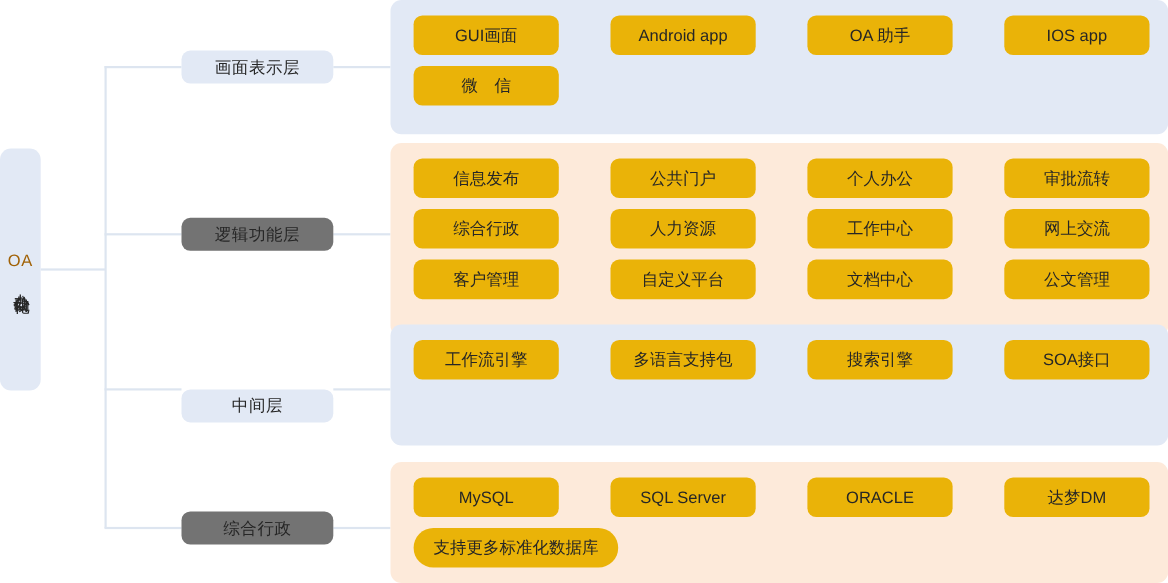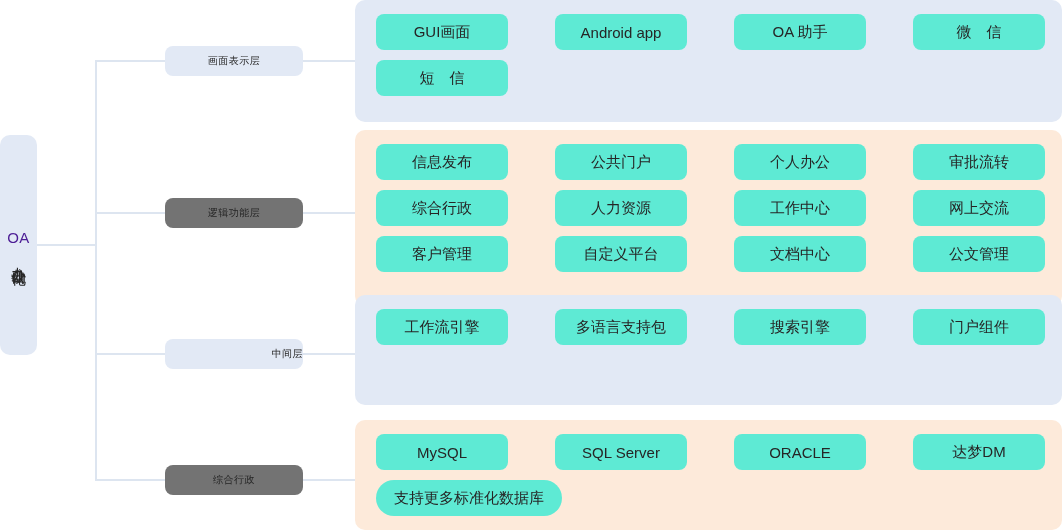--- a/index.html
+++ b/index.html
@@ -36,21 +36,21 @@
     display: flex;
     flex-direction: column;
     align-items: center;
     justify-content: center;
   }
   .root-latin {
     font-size: 15px;
     letter-spacing: 0.5px;
     line-height: 1;
     margin-bottom: 10px;
-    color: #4c1d95;
+    color: #a16207;
     white-space: nowrap;
   }
   .root-cjk {
     font-size: 15px;
     line-height: 1.08;
     writing-mode: vertical-rl;
     text-orientation: upright;
     letter-spacing: 1px;
     color: #262626;
     white-space: nowrap;
@@ -67,21 +67,21 @@
   
   .layer-pill {
     position: absolute;
     left: 165px;
     width: 138px;
     height: 30px;
     border-radius: 8px;
     display: flex;
     align-items: center;
     justify-content: center;
-    font-size: 10px;
+    font-size: 15px;
     letter-spacing: 0.5px;
     box-sizing: border-box;
   }
   .layer-pill.blue   { background: #e2e9f5; }
   .layer-pill.orange { background: #737373; }
 
   
   .panel {
     position: absolute;
     left: 355px;
@@ -96,21 +96,21 @@
     position: relative;
     padding: 14px 0 14px 21px;
     display: flex;
     flex-wrap: wrap;
     gap: 10px 47px;
     box-sizing: border-box;
   }
   .item-pill {
     width: 132px;
     height: 36px;
-    background: #5eead4;
+    background: #eab308;
     border-radius: 8px;
     display: flex;
     align-items: center;
     justify-content: center;
     font-size: 15px;
     color: #262626;
     white-space: nowrap;
     box-sizing: border-box;
   }
   .item-pill.wide {
@@ -138,34 +138,34 @@
 <div class="line line-h" style="left:303px; top:212px; width:52px;"></div>
 <div class="line line-h" style="left:303px; top:353px; width:52px;"></div>
 <div class="line line-h" style="left:303px; top:479px; width:52px;"></div>
 
 <div class="layer-pill blue" style="top:46px;">
   <span>画面表示层</span>
 </div>
 <div class="layer-pill orange" style="top:198px;">
   <span>逻辑功能层</span>
 </div>
-<div class="layer-pill blue" style="top:339px;justify-content:flex-end;">
+<div class="layer-pill blue" style="top:354px;">
   <span>中间层</span>
 </div>
 <div class="layer-pill orange" style="top:465px;">
   <span>综合行政</span>
 </div>
 
 <div class="panel blue" style="top:0px; height:122px;">
   <div class="panel-grid">
     <div class="item-pill">GUI画面</div>
     <div class="item-pill">Android app</div>
     <div class="item-pill">OA 助手</div>
+    <div class="item-pill">IOS app</div>
     <div class="item-pill">微　信</div>
-    <div class="item-pill">短　信</div>
   </div>
 </div>
 
 <div class="panel orange" style="top:130px; height:176px;">
   <div class="panel-grid">
     <div class="item-pill">信息发布</div>
     <div class="item-pill">公共门户</div>
     <div class="item-pill">个人办公</div>
     <div class="item-pill">审批流转</div>
     <div class="item-pill">综合行政</div>
@@ -177,21 +177,21 @@
     <div class="item-pill">文档中心</div>
     <div class="item-pill">公文管理</div>
   </div>
 </div>
 
 <div class="panel blue" style="top:295px; height:110px;">
   <div class="panel-grid">
     <div class="item-pill">工作流引擎</div>
     <div class="item-pill">多语言支持包</div>
     <div class="item-pill">搜索引擎</div>
-    <div class="item-pill">门户组件</div>
+    <div class="item-pill">SOA接口</div>
   </div>
 </div>
 
 <div class="panel orange" style="top:420px; height:110px;">
   <div class="panel-grid">
     <div class="item-pill">MySQL</div>
     <div class="item-pill">SQL Server</div>
     <div class="item-pill">ORACLE</div>
     <div class="item-pill">达梦DM</div>
     <div class="item-pill wide">支持更多标准化数据库</div>

